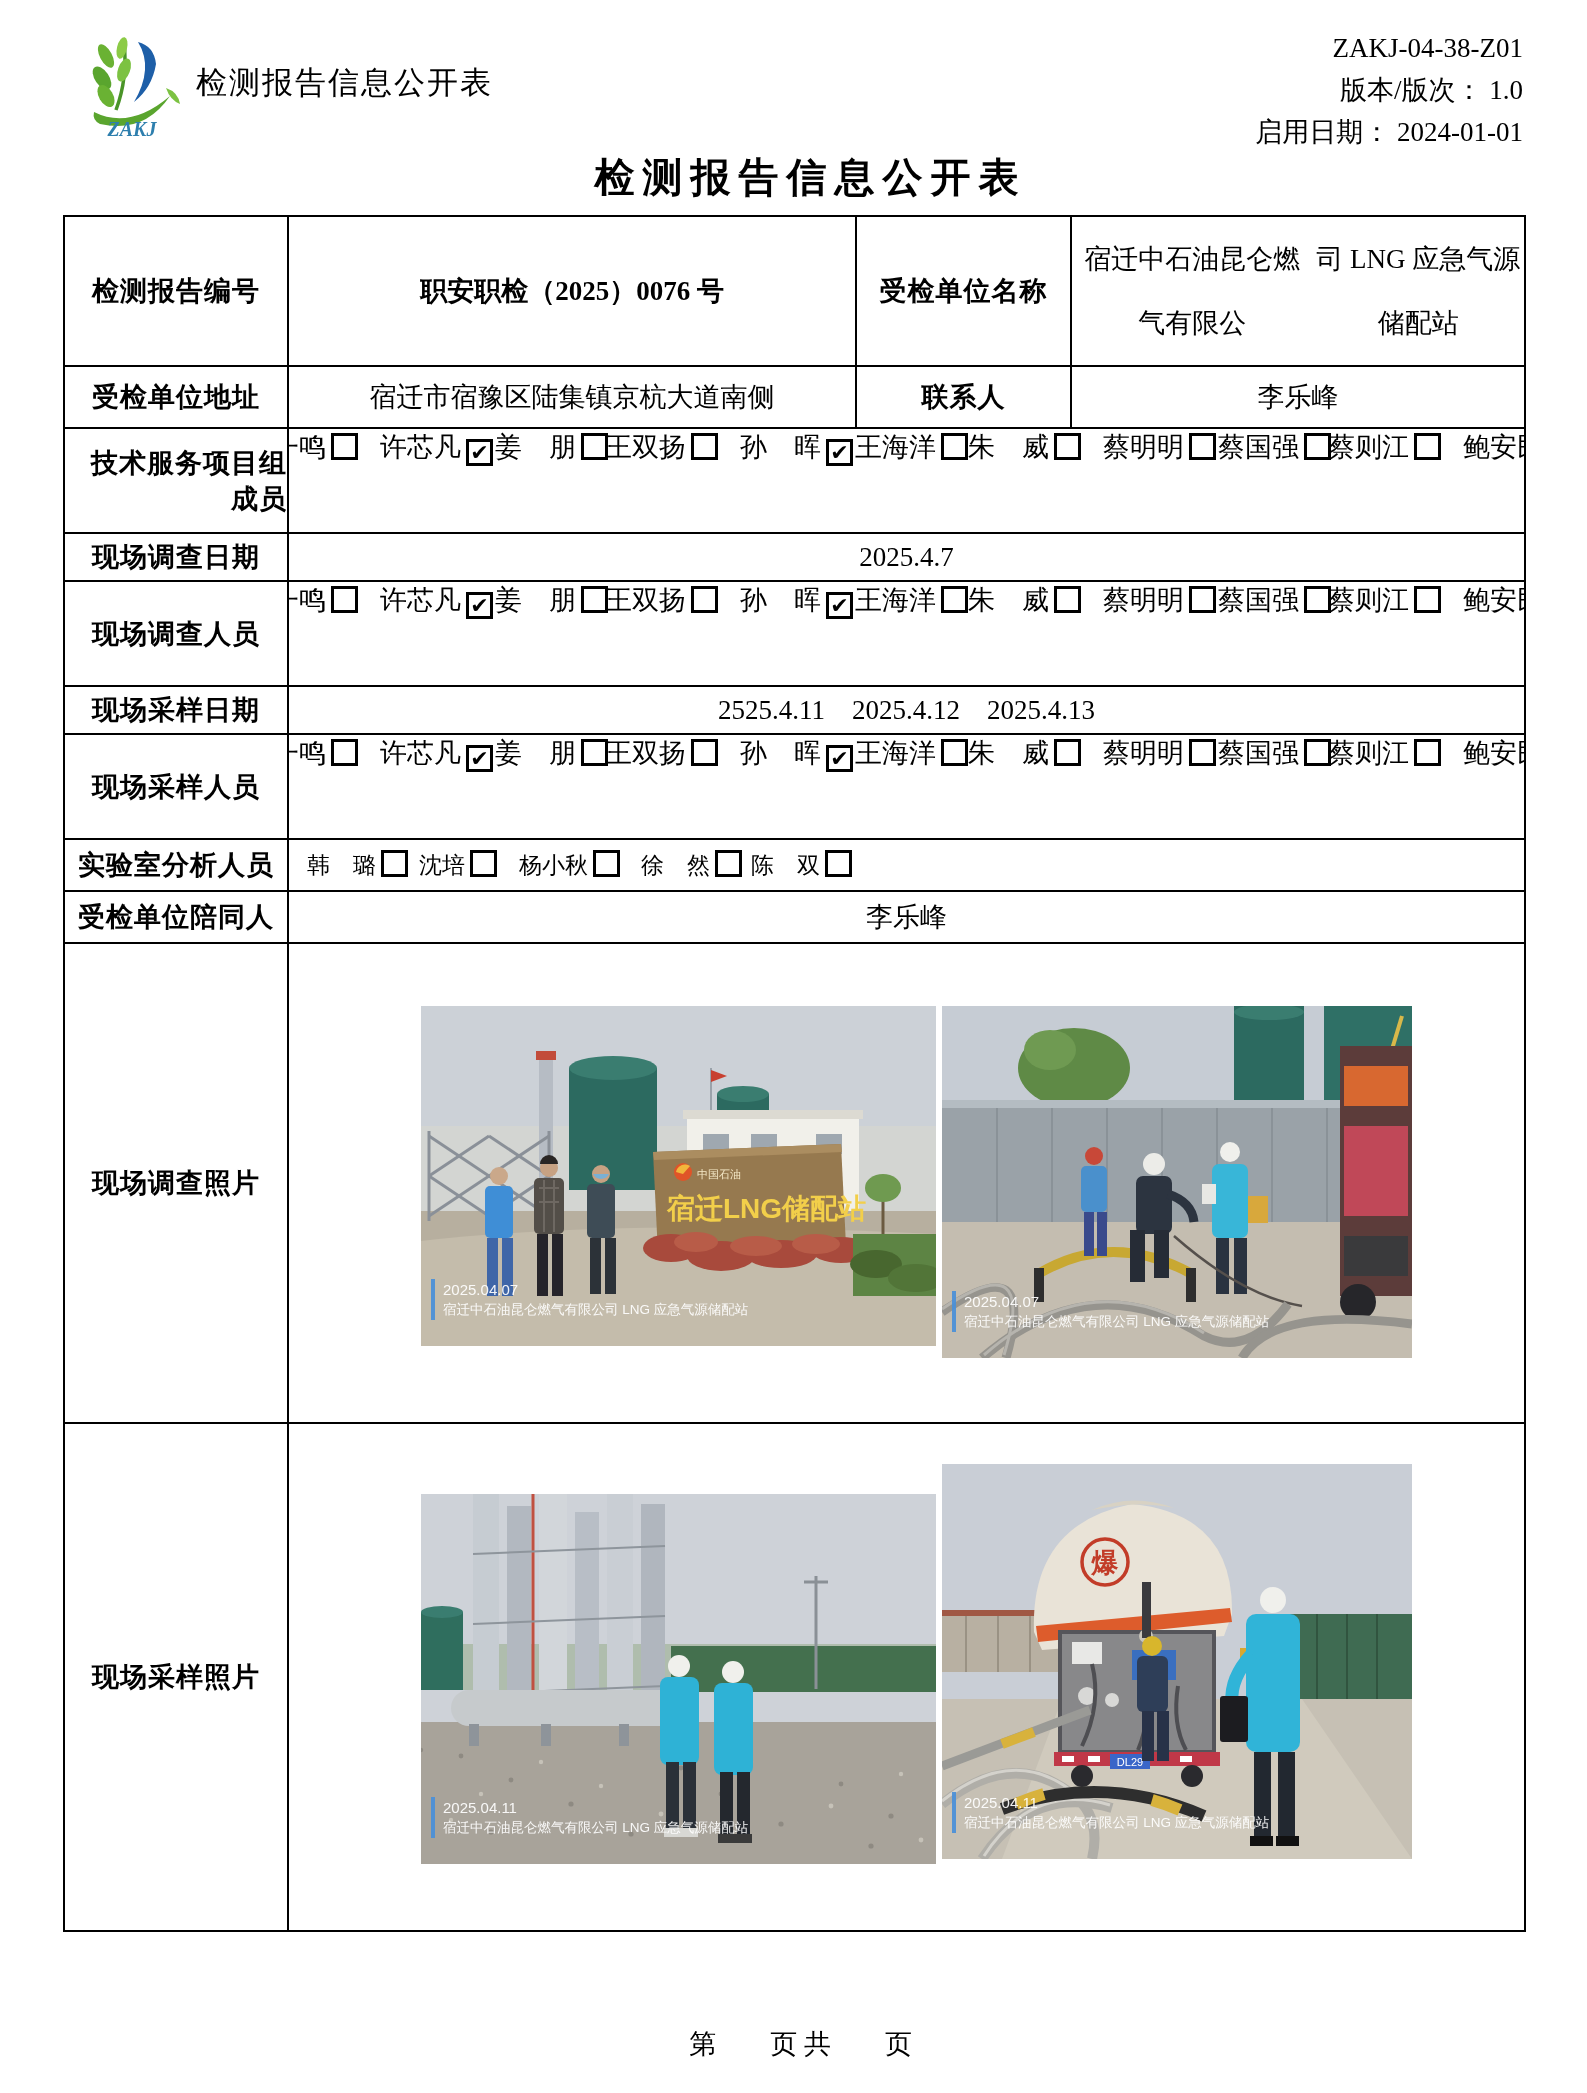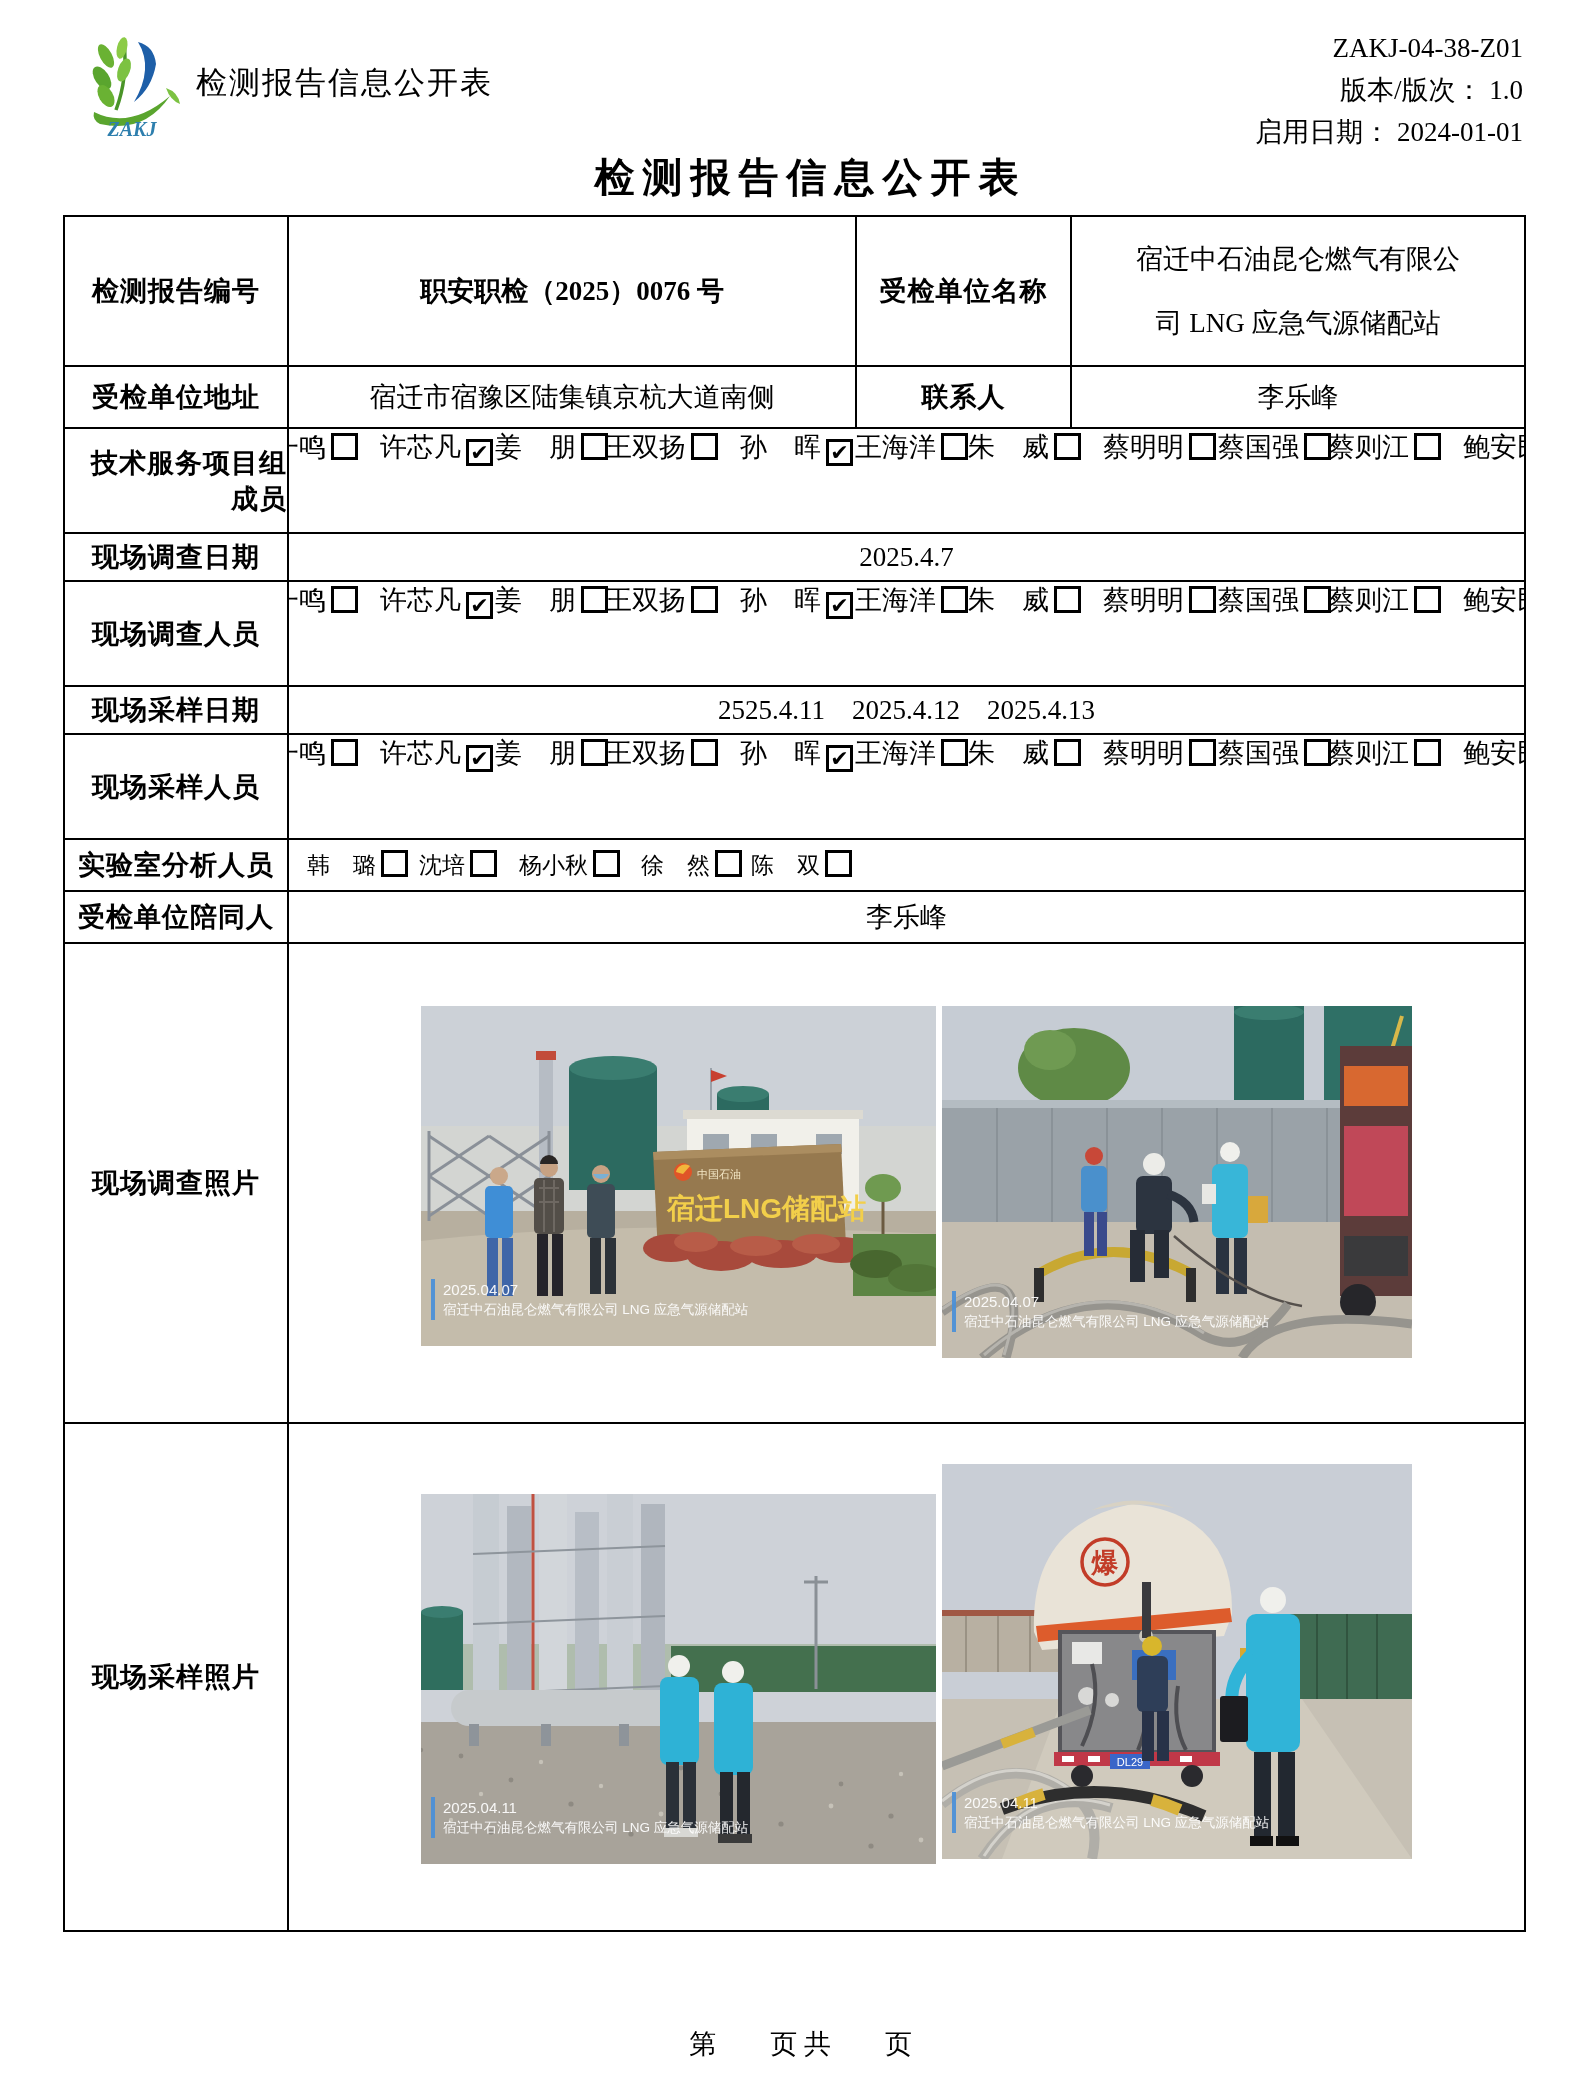--- a/index.html
+++ b/index.html
@@ -17,21 +17,21 @@
   
   .tbl{position:absolute;left:63px;top:215px;width:1461px;display:grid;
        grid-template-columns:224px 568px 215px 454px;
        grid-template-rows:150px 62px 105px 48px 105px 48px 105px 52px 52px 480px 508px;
        border-top:2px solid #000;border-left:2px solid #000;}
   .cell{border-right:2px solid #000;border-bottom:2px solid #000;display:flex;align-items:center;justify-content:center;box-sizing:border-box;overflow:hidden;}
   .lbl{font-weight:bold;font-size:27px;text-align:right;letter-spacing:1px;}
   .val{font-size:27px;text-align:center;}
   .bold{font-weight:bold;}
   .sp3{grid-column:span 3;}
-  .two-line{flex-direction:column;line-height:64px;}
+  .two-line{line-height:64px;}
   .names{flex-direction:row;justify-content:center;align-items:stretch;row-gap:24px;padding-left:10px;}
   .nrow{display:grid;grid-template-columns:135px 115px 110px 135px 115px auto;font-size:27px;white-space:nowrap;}
   .labrow{display:grid;grid-template-columns:112px 100px 122px 110px 110px auto;font-size:23px;white-space:nowrap;padding-left:18px;width:100%;box-sizing:border-box;}
   .pre{white-space:pre;}
   .nm{white-space:nowrap;}
   .cb{display:inline-block;width:21px;height:21px;border:3px solid #000;margin-left:5px;vertical-align:-4px;line-height:21px;text-align:center;font-size:22px;font-weight:bold;font-family:"DejaVu Sans",sans-serif;}
 
   
   .photocell{align-items:flex-start;justify-content:flex-start;}
   .photos{display:flex;align-items:flex-start;gap:6px;}

